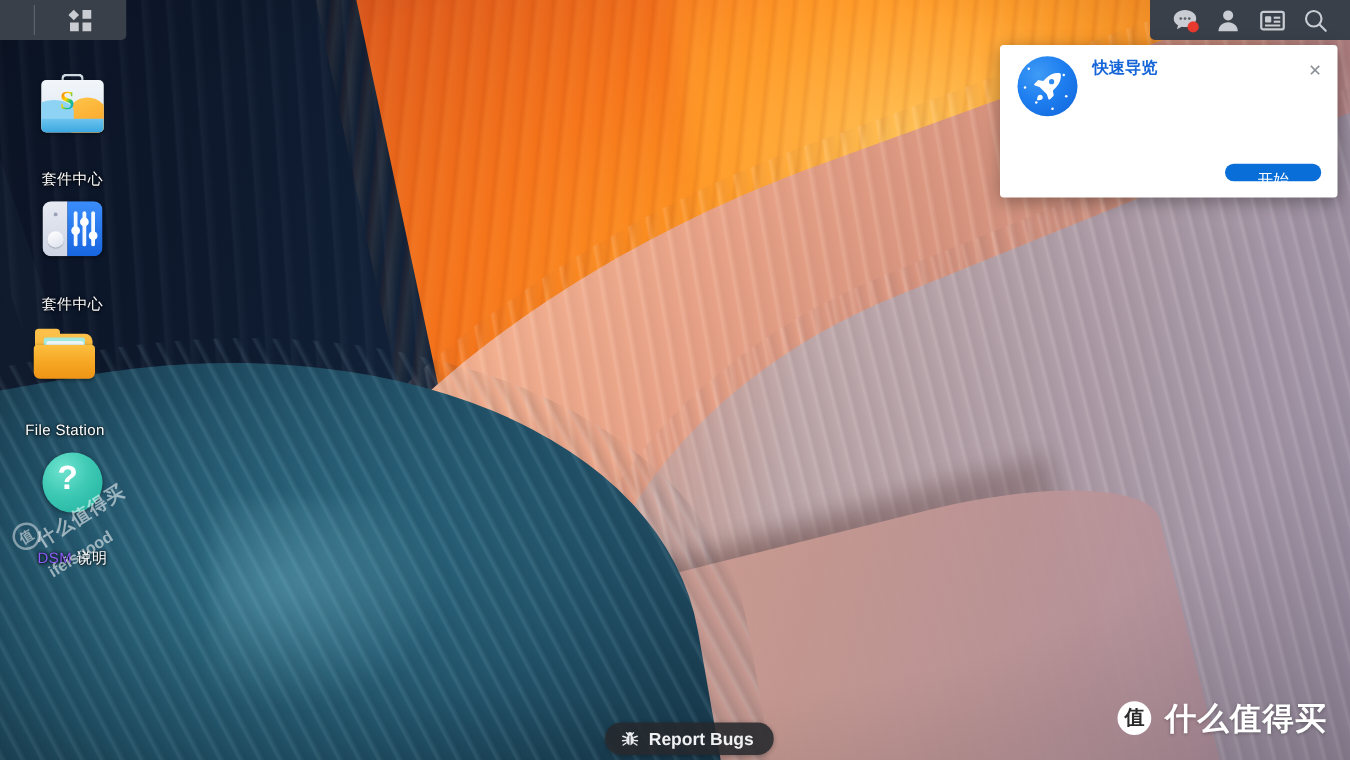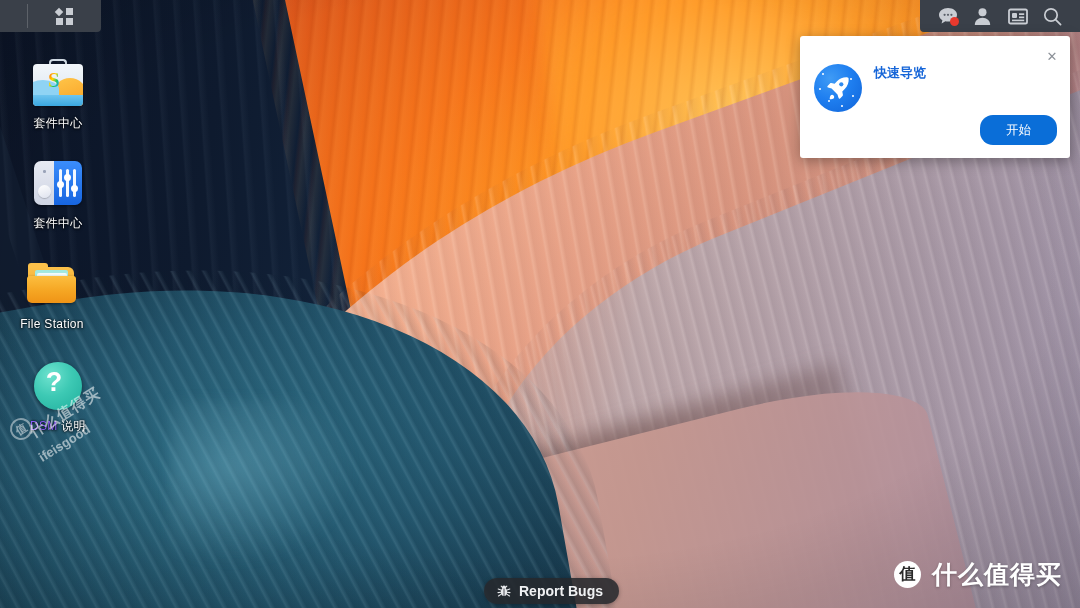--- a/index.html
+++ b/index.html
@@ -193,21 +193,21 @@
   }
 
   
   .dicon{
     position:absolute; width:104px;
     display:flex; flex-direction:column; align-items:center;
     cursor:pointer; user-select:none;
   }
   .dicon .art{ width:56px; height:56px; position:relative; }
   .dicon .lbl{
-    margin-top:5px; font-size:12px; color:#ffffff; text-align:right;
+    margin-top:25px; font-size:12px; color:#ffffff; text-align:right;
     text-shadow:0 1px 3px rgba(0,0,0,.85), 0 0 2px rgba(0,0,0,.9);
     line-height:14px; letter-spacing:.3px;
   }
   #icon-package{ left:6px; top:55px; }
   #icon-control{ left:6px; top:155px; }
   #icon-file{    left:0; top:256px; }
   #icon-dsm{     left:6px; top:358px; }
 
   
   .pc-bag{
@@ -315,42 +315,42 @@
     transform:rotate(-32deg);
   }
 
   
   #popup{
     position:absolute; left:800px; top:36px; width:270px; height:122px;
     background:#ffffff; border-radius:3px;
     box-shadow:0 3px 14px rgba(0,0,0,.34);
     overflow:hidden;
   }
-  #popup .prow{ display:flex; padding:28px 14px 0 14px; }
+  #popup .prow{ display:flex; padding:9px 14px 0 14px; }
   .pk-icon{
     width:48px; height:48px; border-radius:50%; flex:0 0 48px;
     background:radial-gradient(circle at 34% 30%, #3f9bf5 0%, #1f7ff0 45%, #0f63d8 100%);
     position:relative; overflow:hidden;
   }
   .pk-icon .star{ position:absolute; background:#fff; border-radius:50%; }
   .pk-rocket{
     position:absolute; left:11px; top:11px; width:26px; height:26px;
   }
   .ptext{ flex:1; padding-left:12px; padding-right:16px; }
   .ptitle{ font-size:13px; font-weight:bold; color:#1565d8; line-height:17px; }
   .pbody{ font-size:12.5px; color:#444b52; line-height:18px; margin-top:4px; }
   #popup-close{
     position:absolute; right:10px; top:12px; width:16px; height:16px;
     display:flex; align-items:center; justify-content:center;
     font-size:13px; color:#8c9198; cursor:pointer; font-family:"Liberation Sans", sans-serif;
   }
   #popup-start{
     position:absolute; right:13px; bottom:13px;
     background:#0a6ed8; color:#fff; border:none;
-    font-size:12.5px; padding:0 26px; height:30px; line-height:26px;
+    font-size:12.5px; padding:0 26px; height:14px; line-height:26px;
     border-radius:13px; cursor:pointer;
     font-family:"Liberation Sans", sans-serif;
   }
 
   
   #report-bugs{
     position:absolute; left:484px; top:578px; height:26px;
     background:rgba(38,40,44,.88); border-radius:13px;
     display:flex; align-items:center; gap:8px;
     padding:0 16px 0 13px; cursor:pointer;

